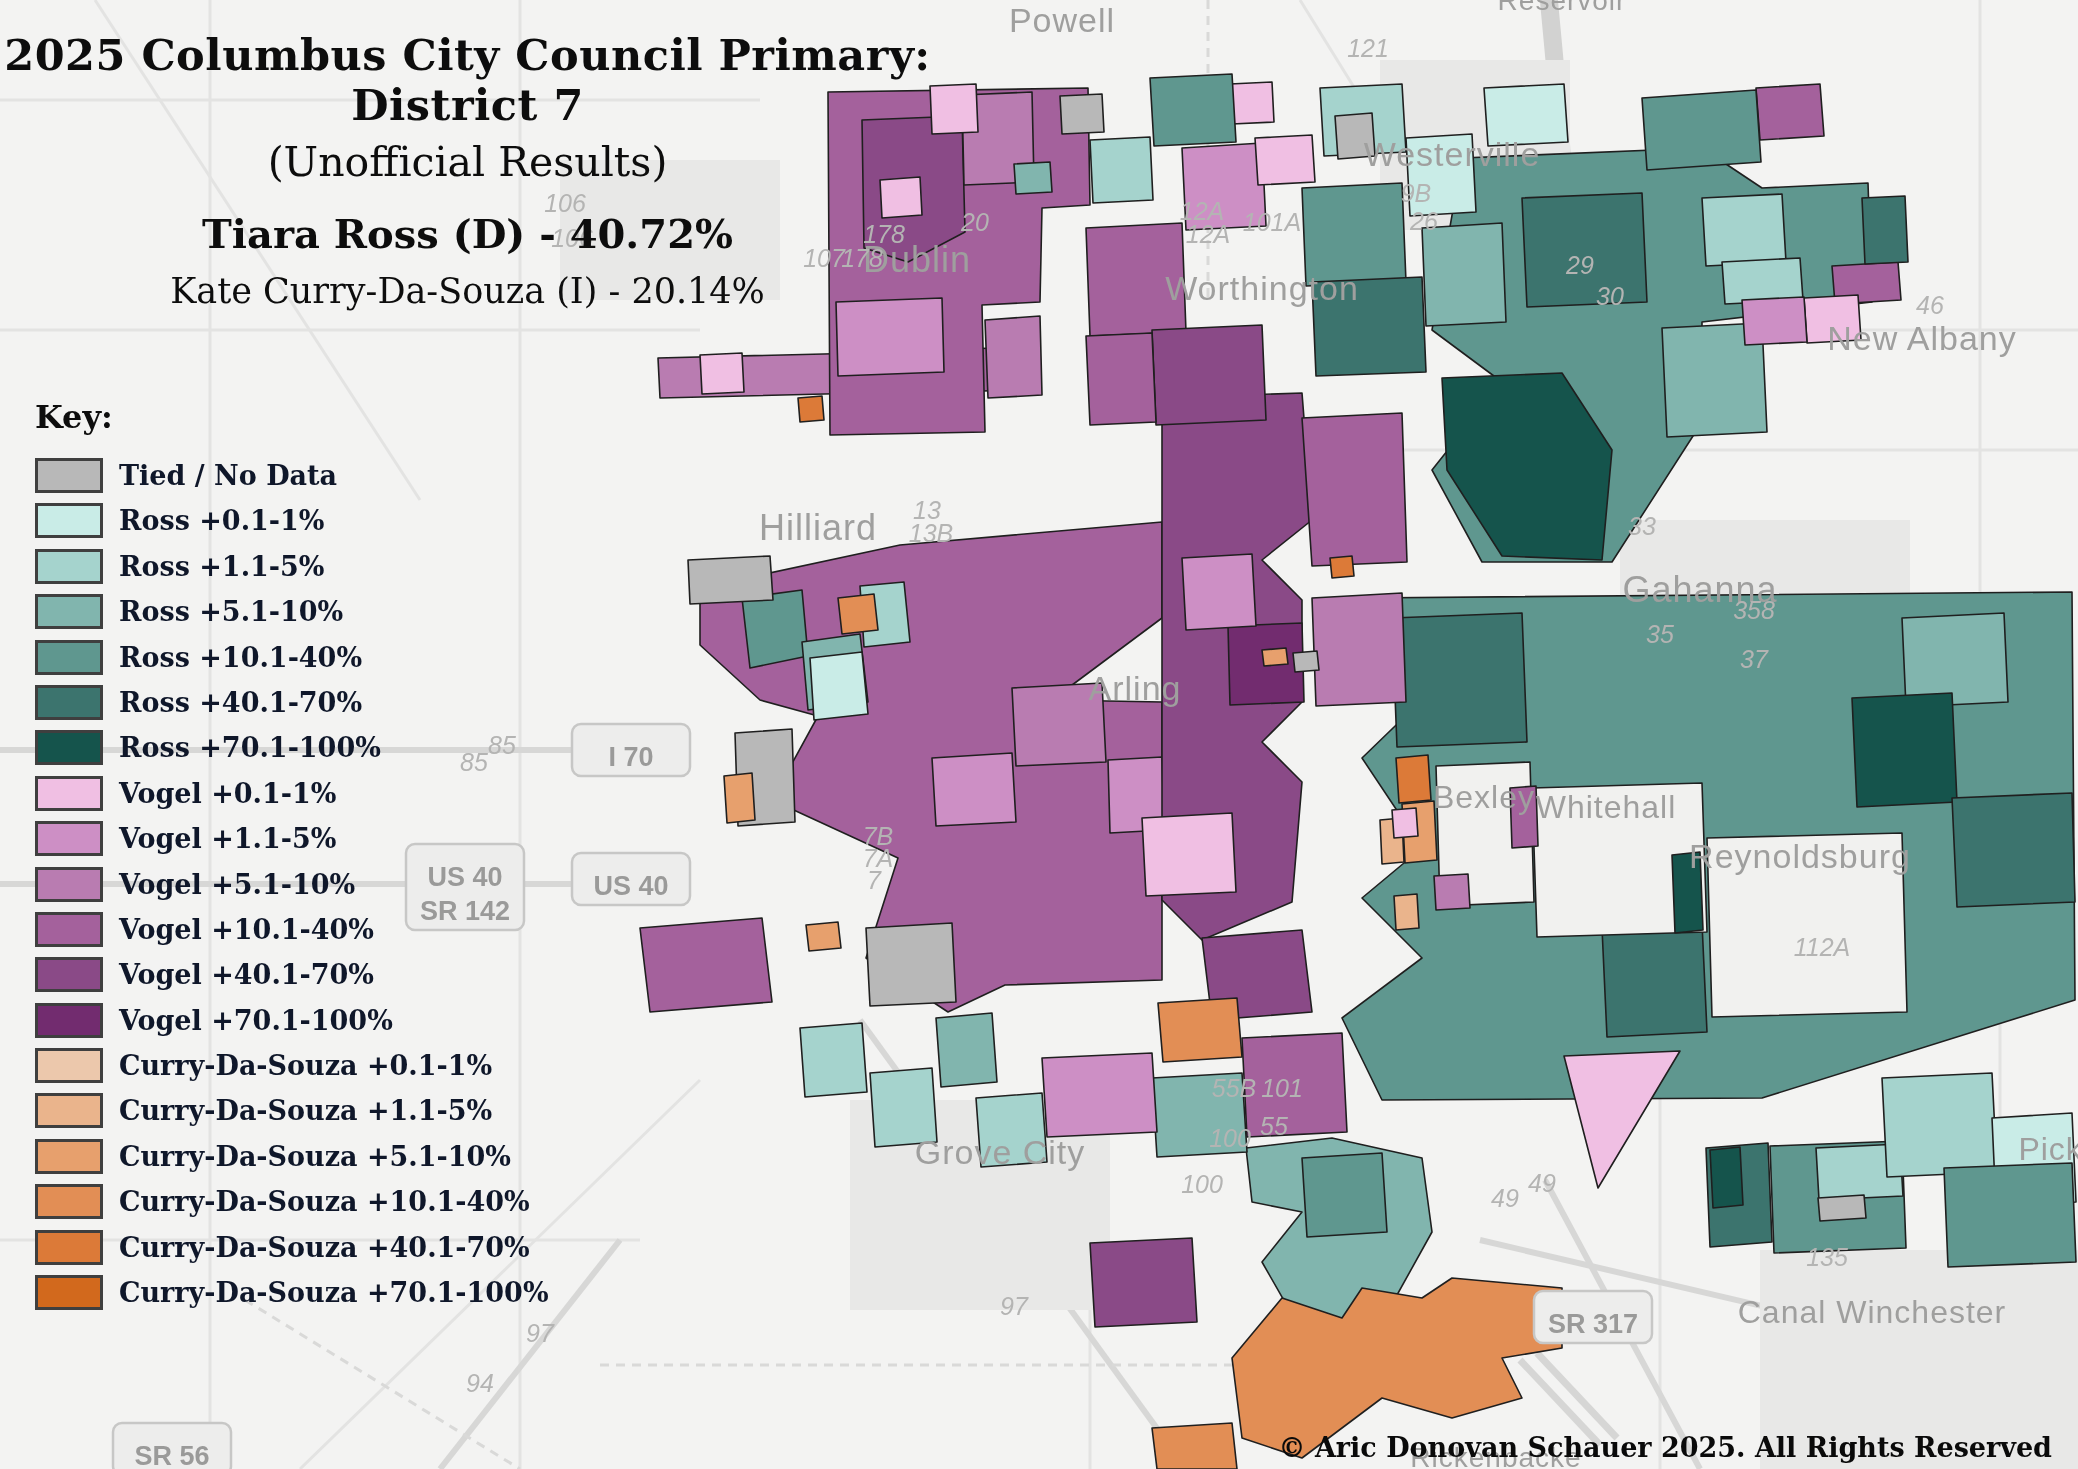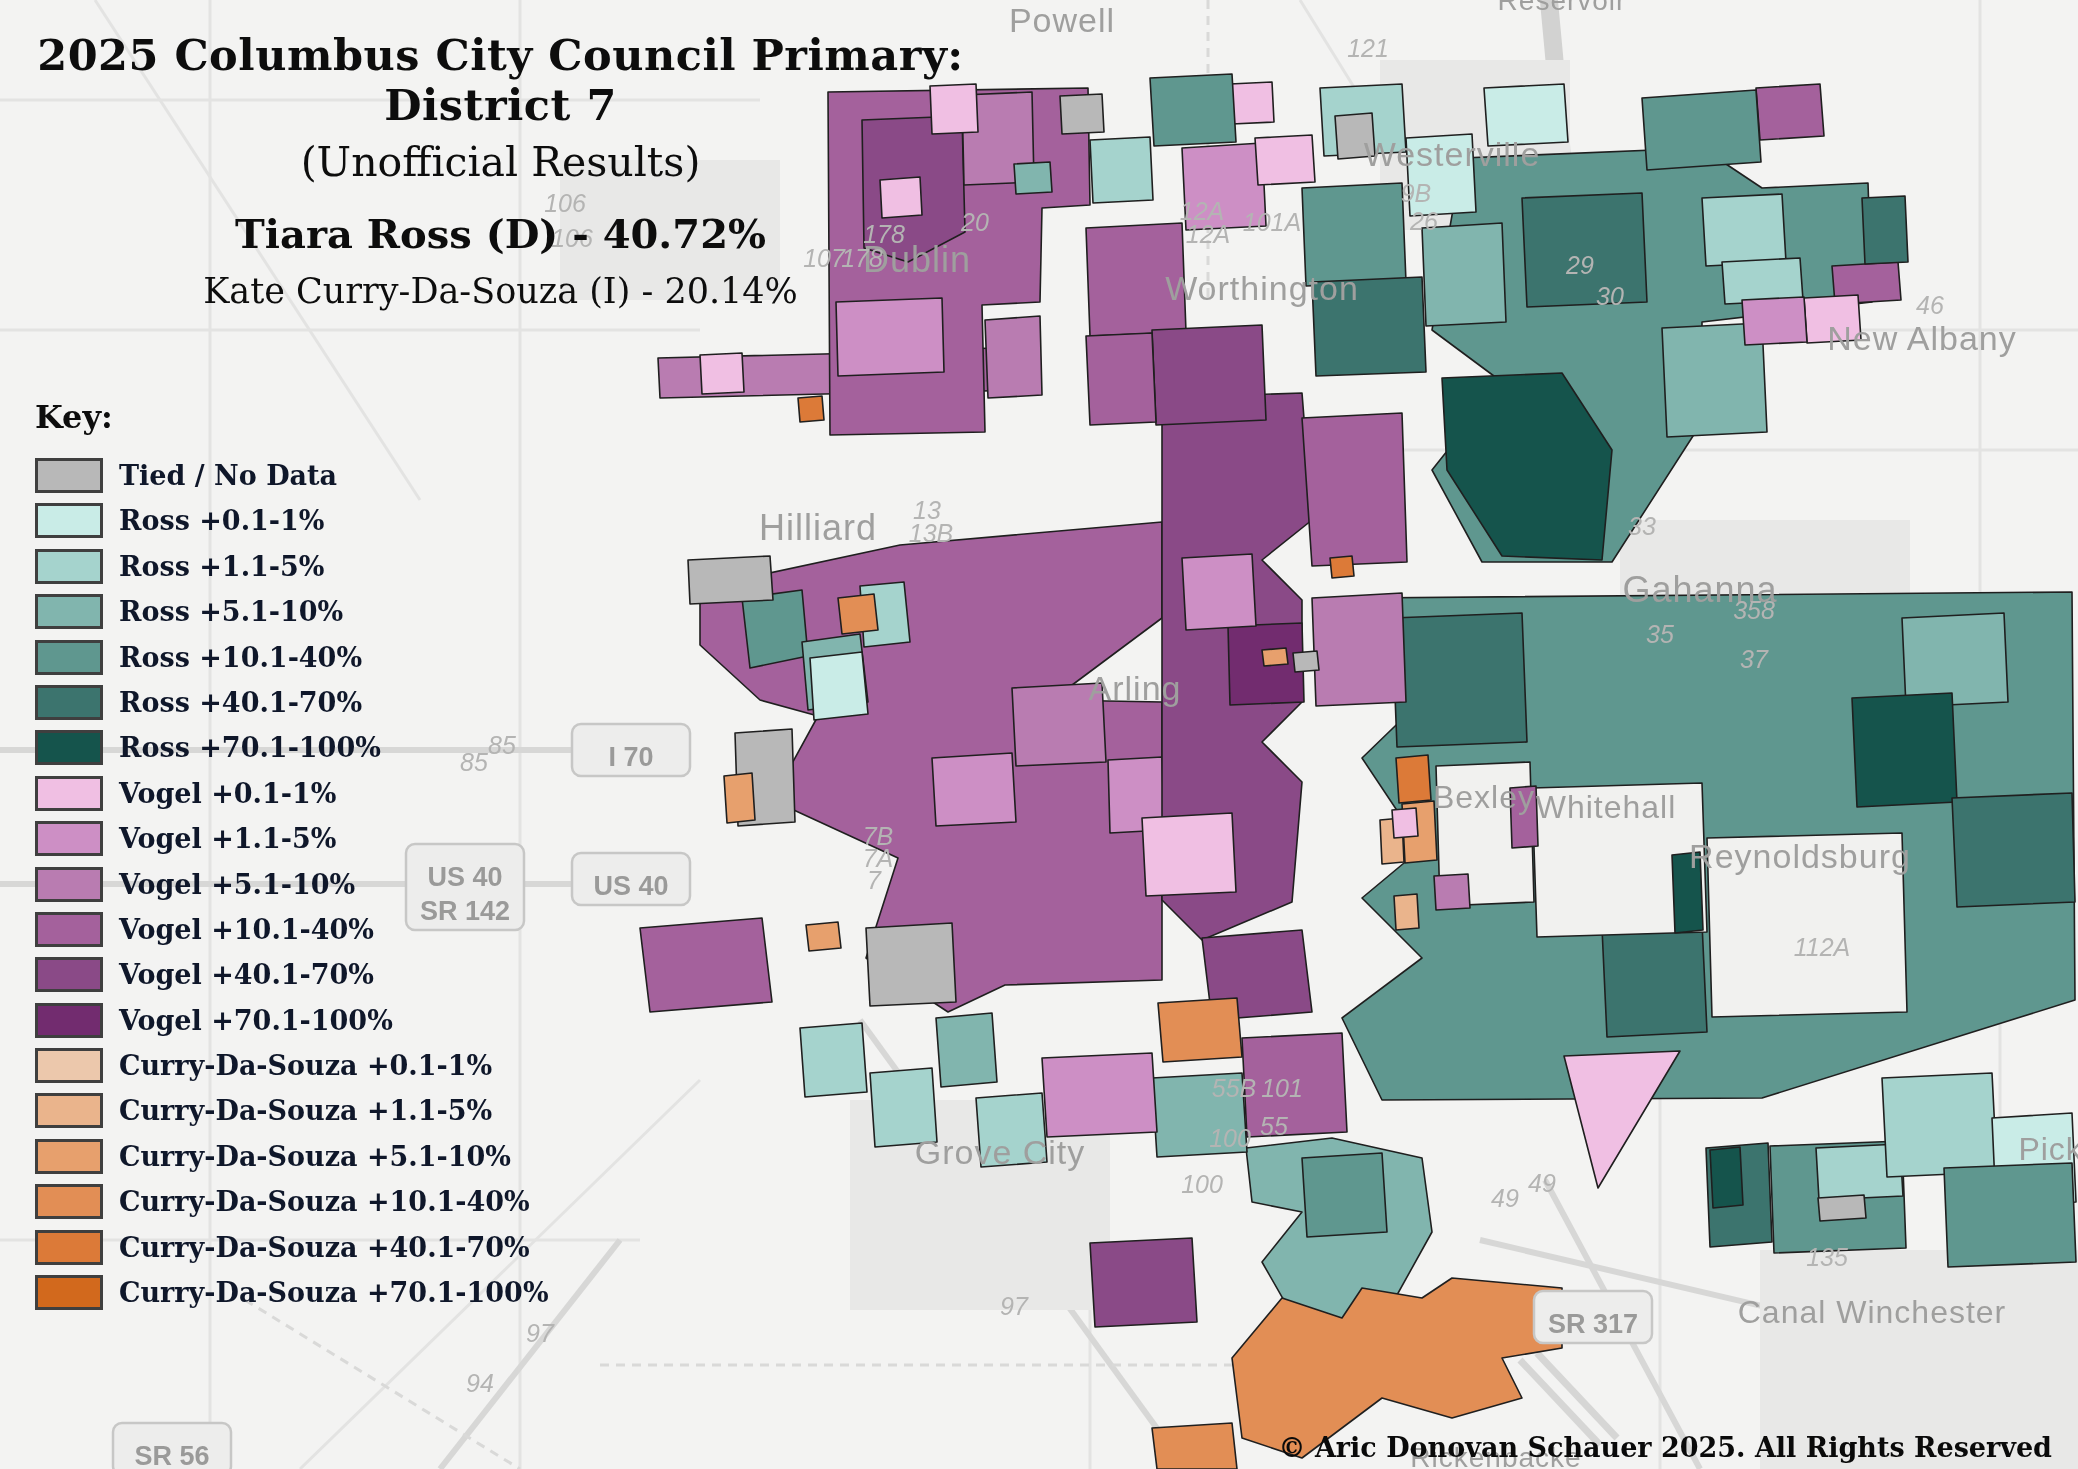--- a/index.html
+++ b/index.html
@@ -5,21 +5,21 @@
   html,body{margin:0;padding:0;}
   body{
     width:2078px;height:1469px;position:relative;overflow:hidden;
     background:#f3f3f2;
     font-family:"DejaVu Serif","Liberation Serif",serif;
   }
   #map-svg{position:absolute;left:0;top:0;z-index:0;}
   
   #header{
     position:absolute;left:0;top:30px;width:935px;z-index:3;
-    text-align:center;color:#0d0d0d;pointer-events:none;padding-left:33px;
+    text-align:center;color:#0d0d0d;pointer-events:none;
   }
   #title-line1{font-size:43px;font-weight:bold;letter-spacing:.5px;}
   #title-line2{font-size:41px;font-weight:normal;margin-top:8px;}
   #results{margin-top:24px;}
   .result-line{font-size:40px;font-weight:bold;margin-top:0;}
   .result-line.normal{font-size:35px;font-weight:normal;margin-top:14px;}
   
   #legend{position:absolute;left:35px;top:398px;z-index:3;}
   #legend-title{font-size:32px;font-weight:bold;color:#0d0d0d;margin-bottom:24px;}
   .legend-row{display:flex;align-items:center;height:31px;margin-bottom:14.4px;}

